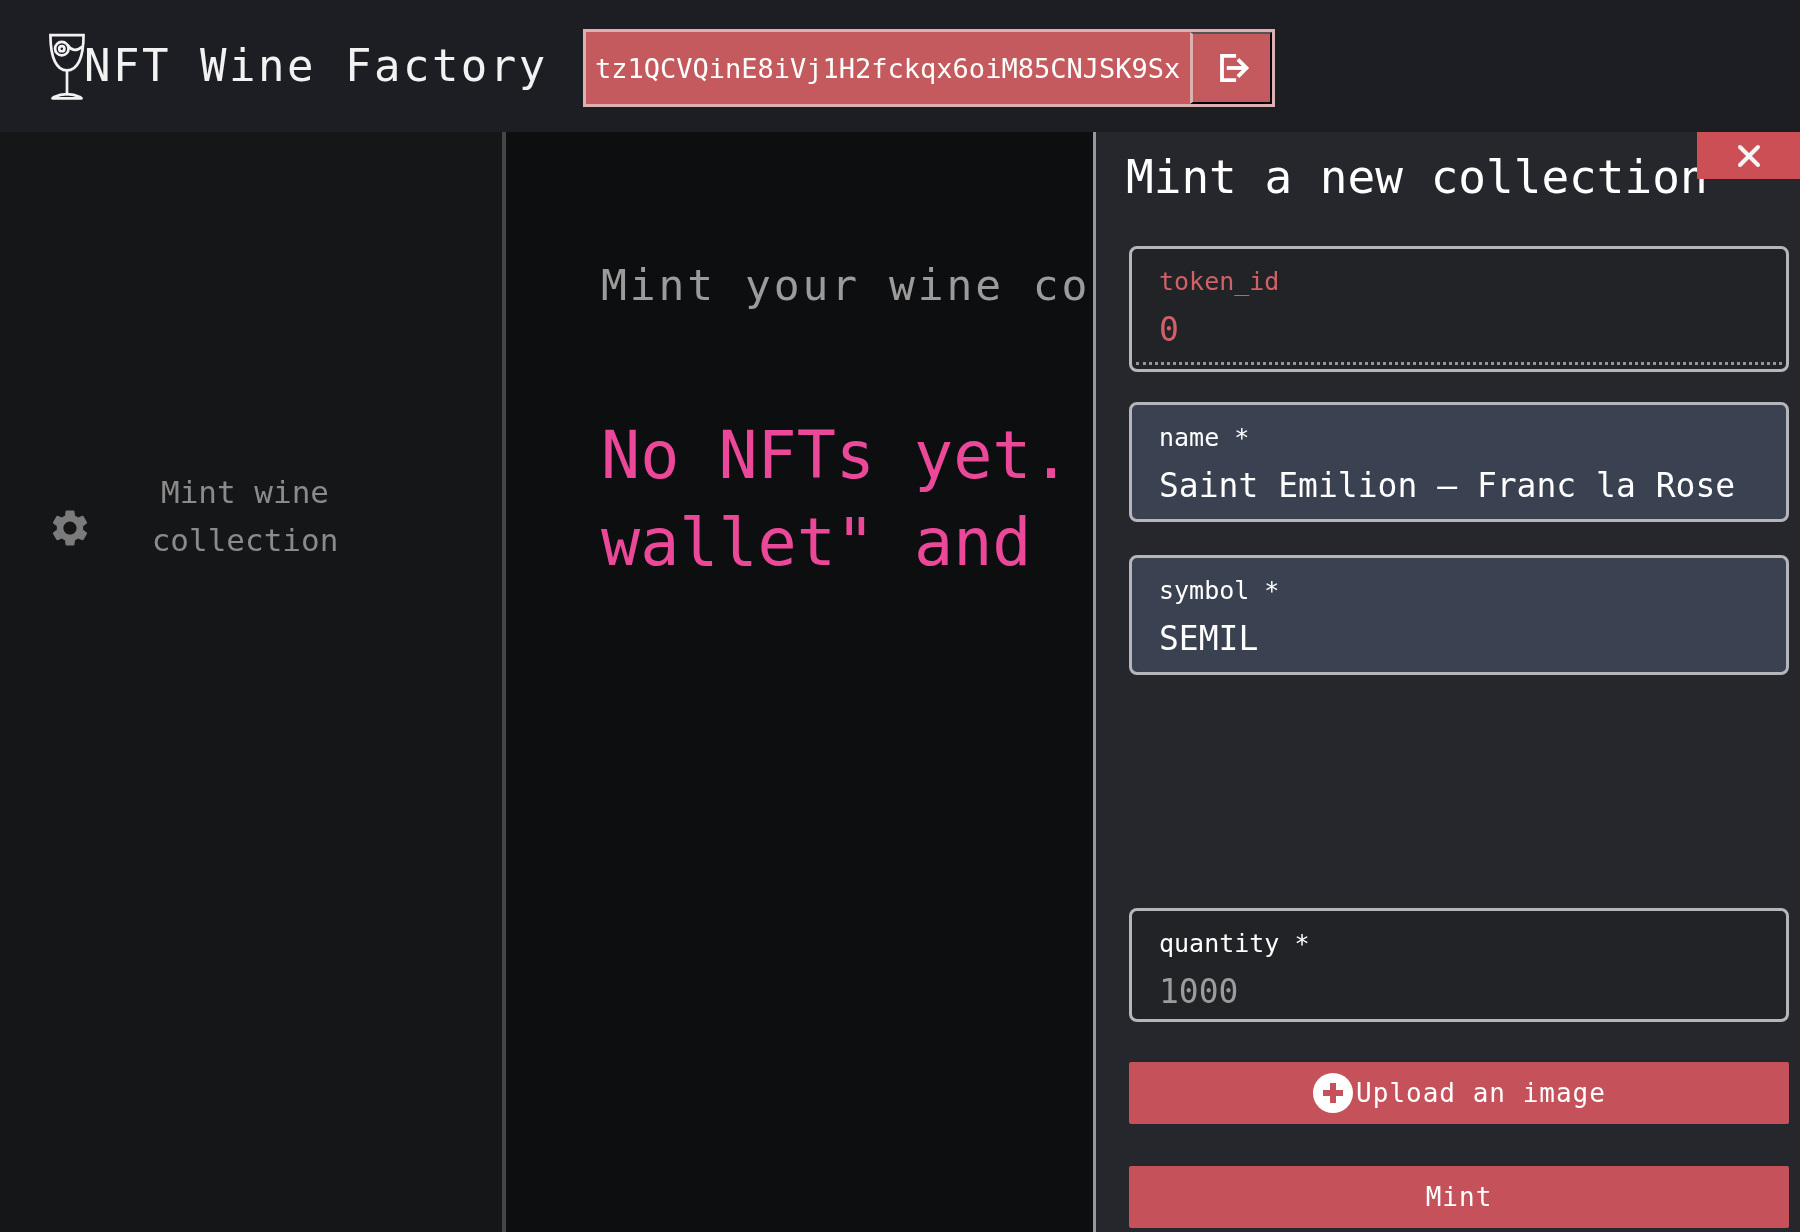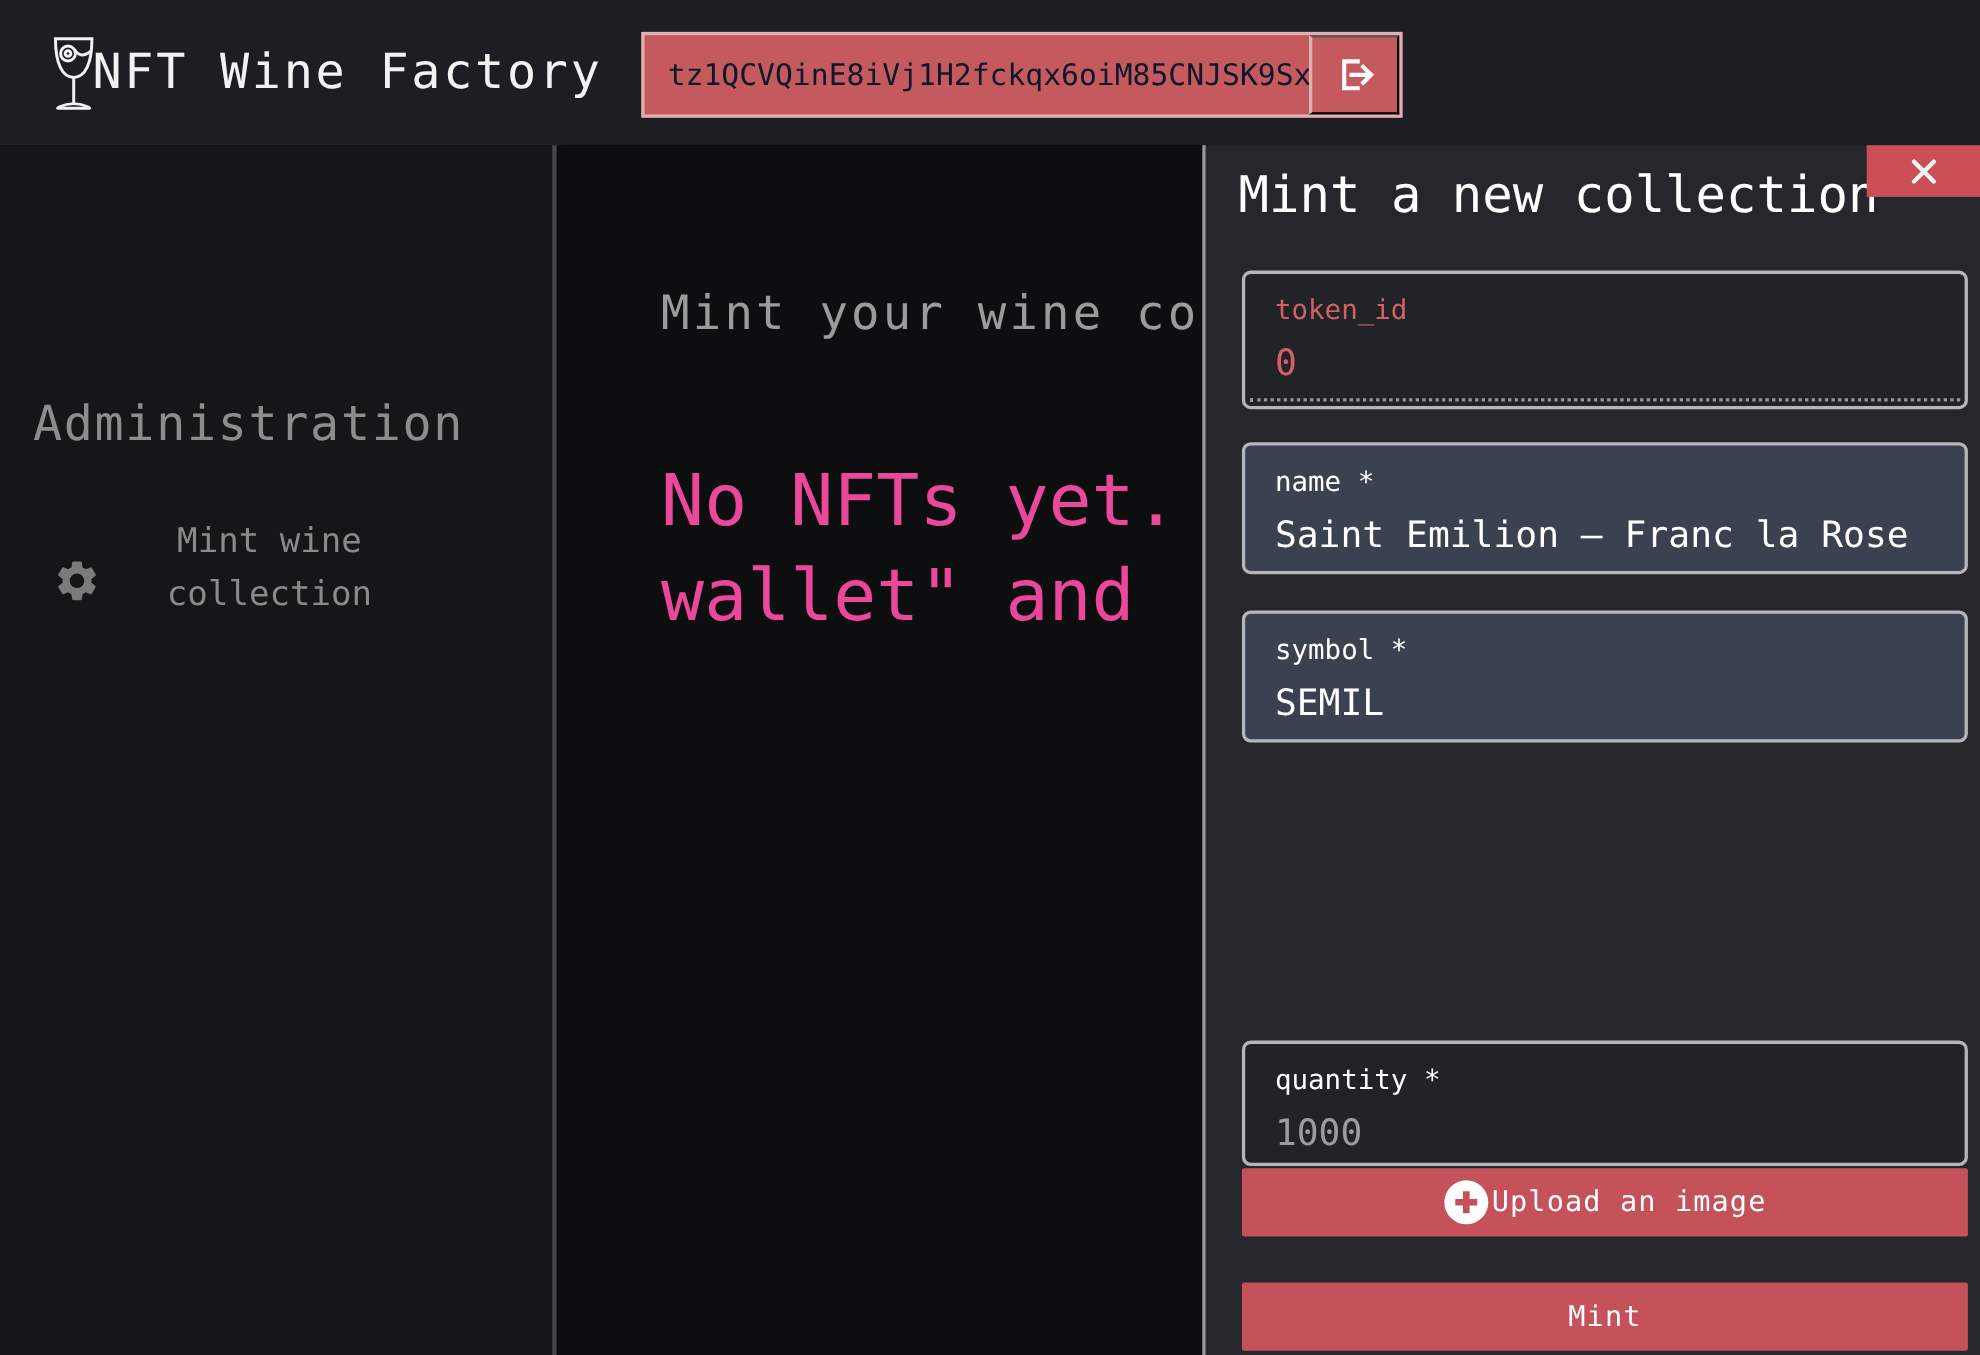--- a/index.html
+++ b/index.html
@@ -17,22 +17,22 @@
   .app-title{
     position:absolute;left:84px;top:36px;
     font-size:44px;letter-spacing:2.5px;color:#f2f2f2;line-height:60px;white-space:nowrap;
   }
   .wallet-box{
     position:absolute;left:583px;top:29px;width:692px;height:78px;
     background:#c55a5e;border:3px solid #ddb0b1;box-sizing:border-box;
     display:flex;align-items:stretch;
   }
   .wallet-address{
-    flex:1;display:flex;align-items:center;padding-left:21px;
-    font-size:27px;color:#0f172a;white-space:nowrap;overflow:hidden;
+    flex:1;display:flex;align-items:center;padding-left:9px;
+    font-size:27px;color:#ffffff;white-space:nowrap;overflow:hidden;
   }
   .wallet-logout{
     width:82px;border-left:3px solid #ddb0b1;
     display:flex;align-items:center;justify-content:center;
   }
   
   .sidebar{
     position:absolute;left:0;top:132px;width:506px;height:1100px;
     background:#151617;border-right:4px solid #454548;box-sizing:border-box;
   }
@@ -86,21 +86,21 @@
     position:absolute;left:4px;right:4px;bottom:4px;border-bottom:3px dotted #96969a;
   }
   .field--filled{background:#3a4150;}
   .field--filled .field-label,.field--filled .field-value{color:#ffffff;}
   .field--name{top:270px;height:120px;}
   .field--symbol{top:423px;height:120px;}
   .field--plain{background:#222327;}
   .field--plain .field-label{color:#ffffff;}
   .field--plain .field-value{color:#9c9c9c;}
   .field--description{top:580px;height:161px;}
-  .field--quantity{top:776px;height:114px;margin-top:38px;}
+  .field--quantity{top:776px;height:114px;}
   .btn{
     position:absolute;left:33px;width:660px;height:62px;
     background:#c5515b;border:none;border-radius:2px;
     display:flex;align-items:center;justify-content:center;gap:2px;
     font-family:inherit;font-size:26px;letter-spacing:1px;color:#ffffff;cursor:pointer;
   }
   .btn--upload{top:930px;}
   .btn--mint{top:1034px;}
   .plus-circle{width:42px;height:42px;display:block;flex:0 0 auto;}
 </style>
@@ -131,21 +131,20 @@
             <path d="M20 7 H9 V29 H20"></path>
             <path d="M15 18 H30"></path>
             <path d="M24.5 11.5 L31 18 L24.5 24.5"></path>
           </svg>
         </span>
       </button>
     </div>
   </header>
 
   <nav class="sidebar">
-    <div class="sidebar-heading">Administration</div>
     <div class="sidebar-item">
       <span class="gear">
         <svg viewBox="0 0 24 24" fill="#7b7b7b">
           <path d="M19.14 12.94c.04-.3.06-.61.06-.94 0-.32-.02-.64-.07-.94l2.03-1.58c.18-.14.23-.41.12-.61l-1.92-3.32c-.12-.22-.37-.29-.59-.22l-2.39.96c-.5-.38-1.03-.7-1.62-.94l-.36-2.54c-.04-.24-.24-.41-.48-.41h-3.84c-.24 0-.43.17-.47.41l-.36 2.54c-.59.24-1.13.57-1.62.94l-2.39-.96c-.22-.08-.47 0-.59.22L2.74 8.87c-.12.21-.08.47.12.61l2.03 1.58c-.05.3-.09.63-.09.94s.02.64.07.94l-2.03 1.58c-.18.14-.23.41-.12.61l1.92 3.32c.12.22.37.29.59.22l2.39-.96c.5.38 1.03.7 1.62.94l.36 2.54c.05.24.24.41.48.41h3.84c.24 0 .44-.17.47-.41l.36-2.54c.59-.24 1.13-.56 1.62-.94l2.39.96c.22.08.47 0 .59-.22l1.92-3.32c.12-.22.07-.47-.12-.61l-2.01-1.58zM12 15.6c-1.98 0-3.6-1.62-3.6-3.6s1.62-3.6 3.6-3.6 3.6 1.62 3.6 3.6-1.62 3.6-3.6 3.6z"></path>
         </svg>
       </span>
       <span class="sidebar-item-label">Mint wine collection</span>
     </div>
   </nav>
 

